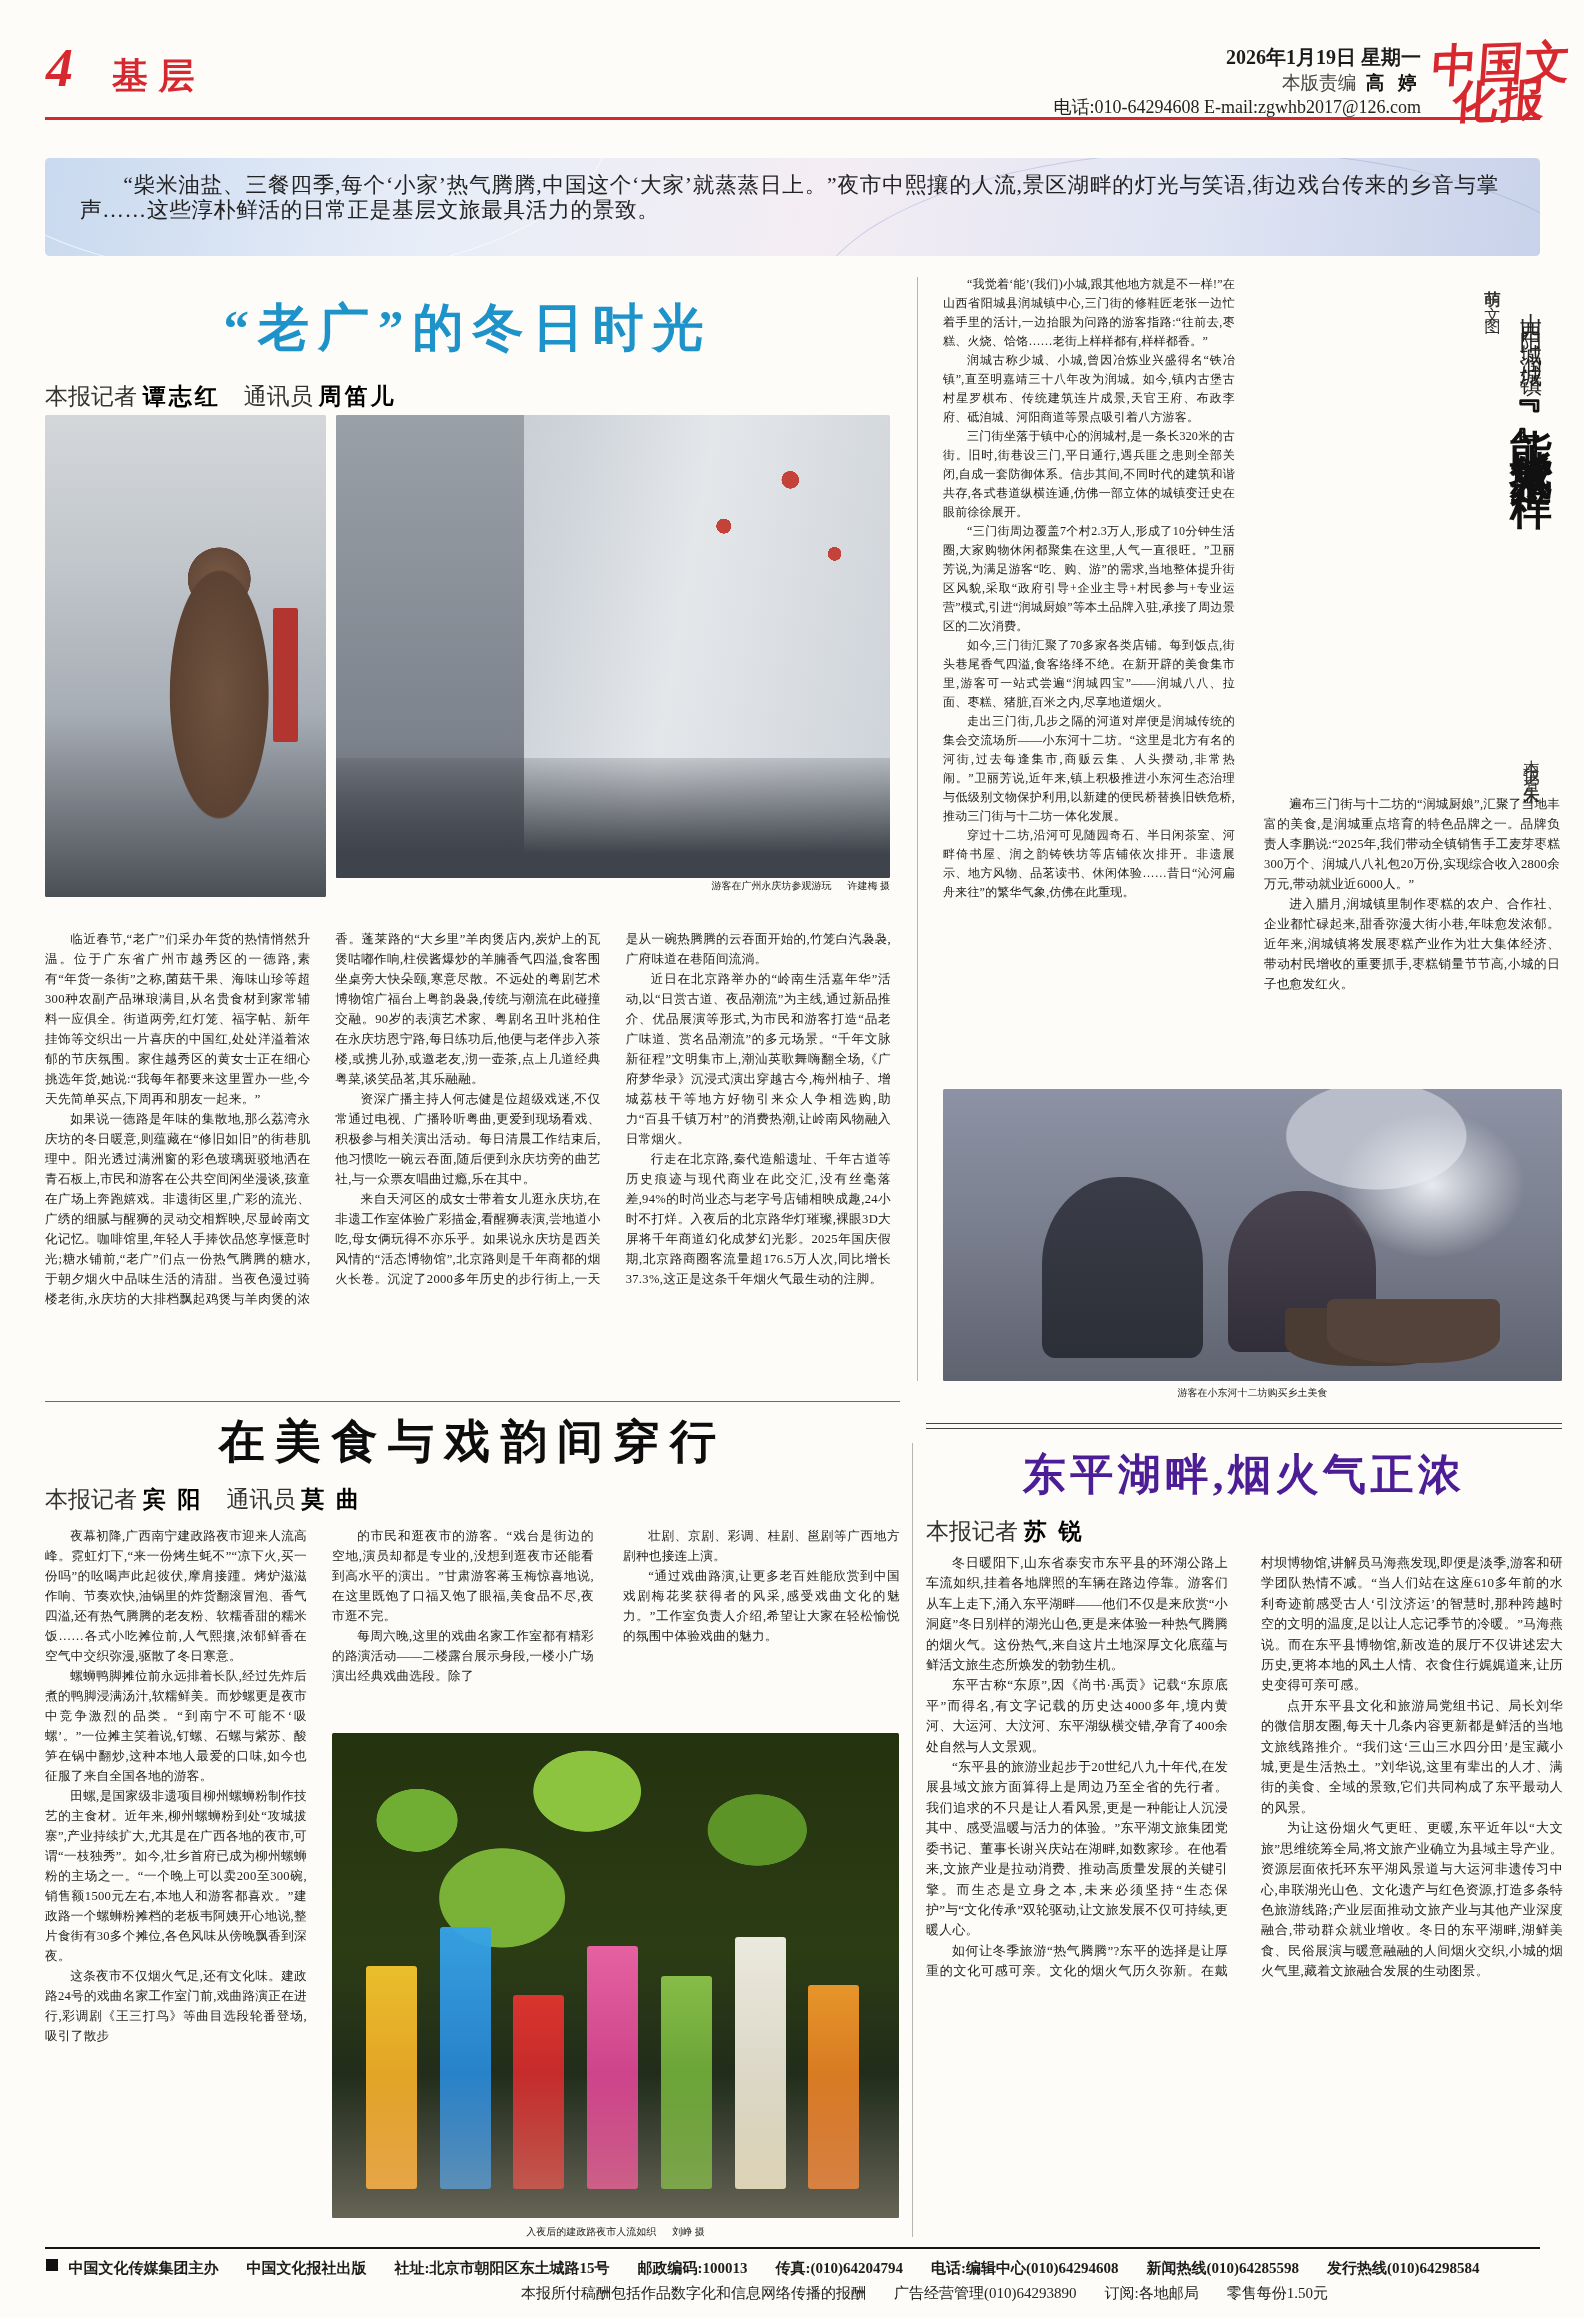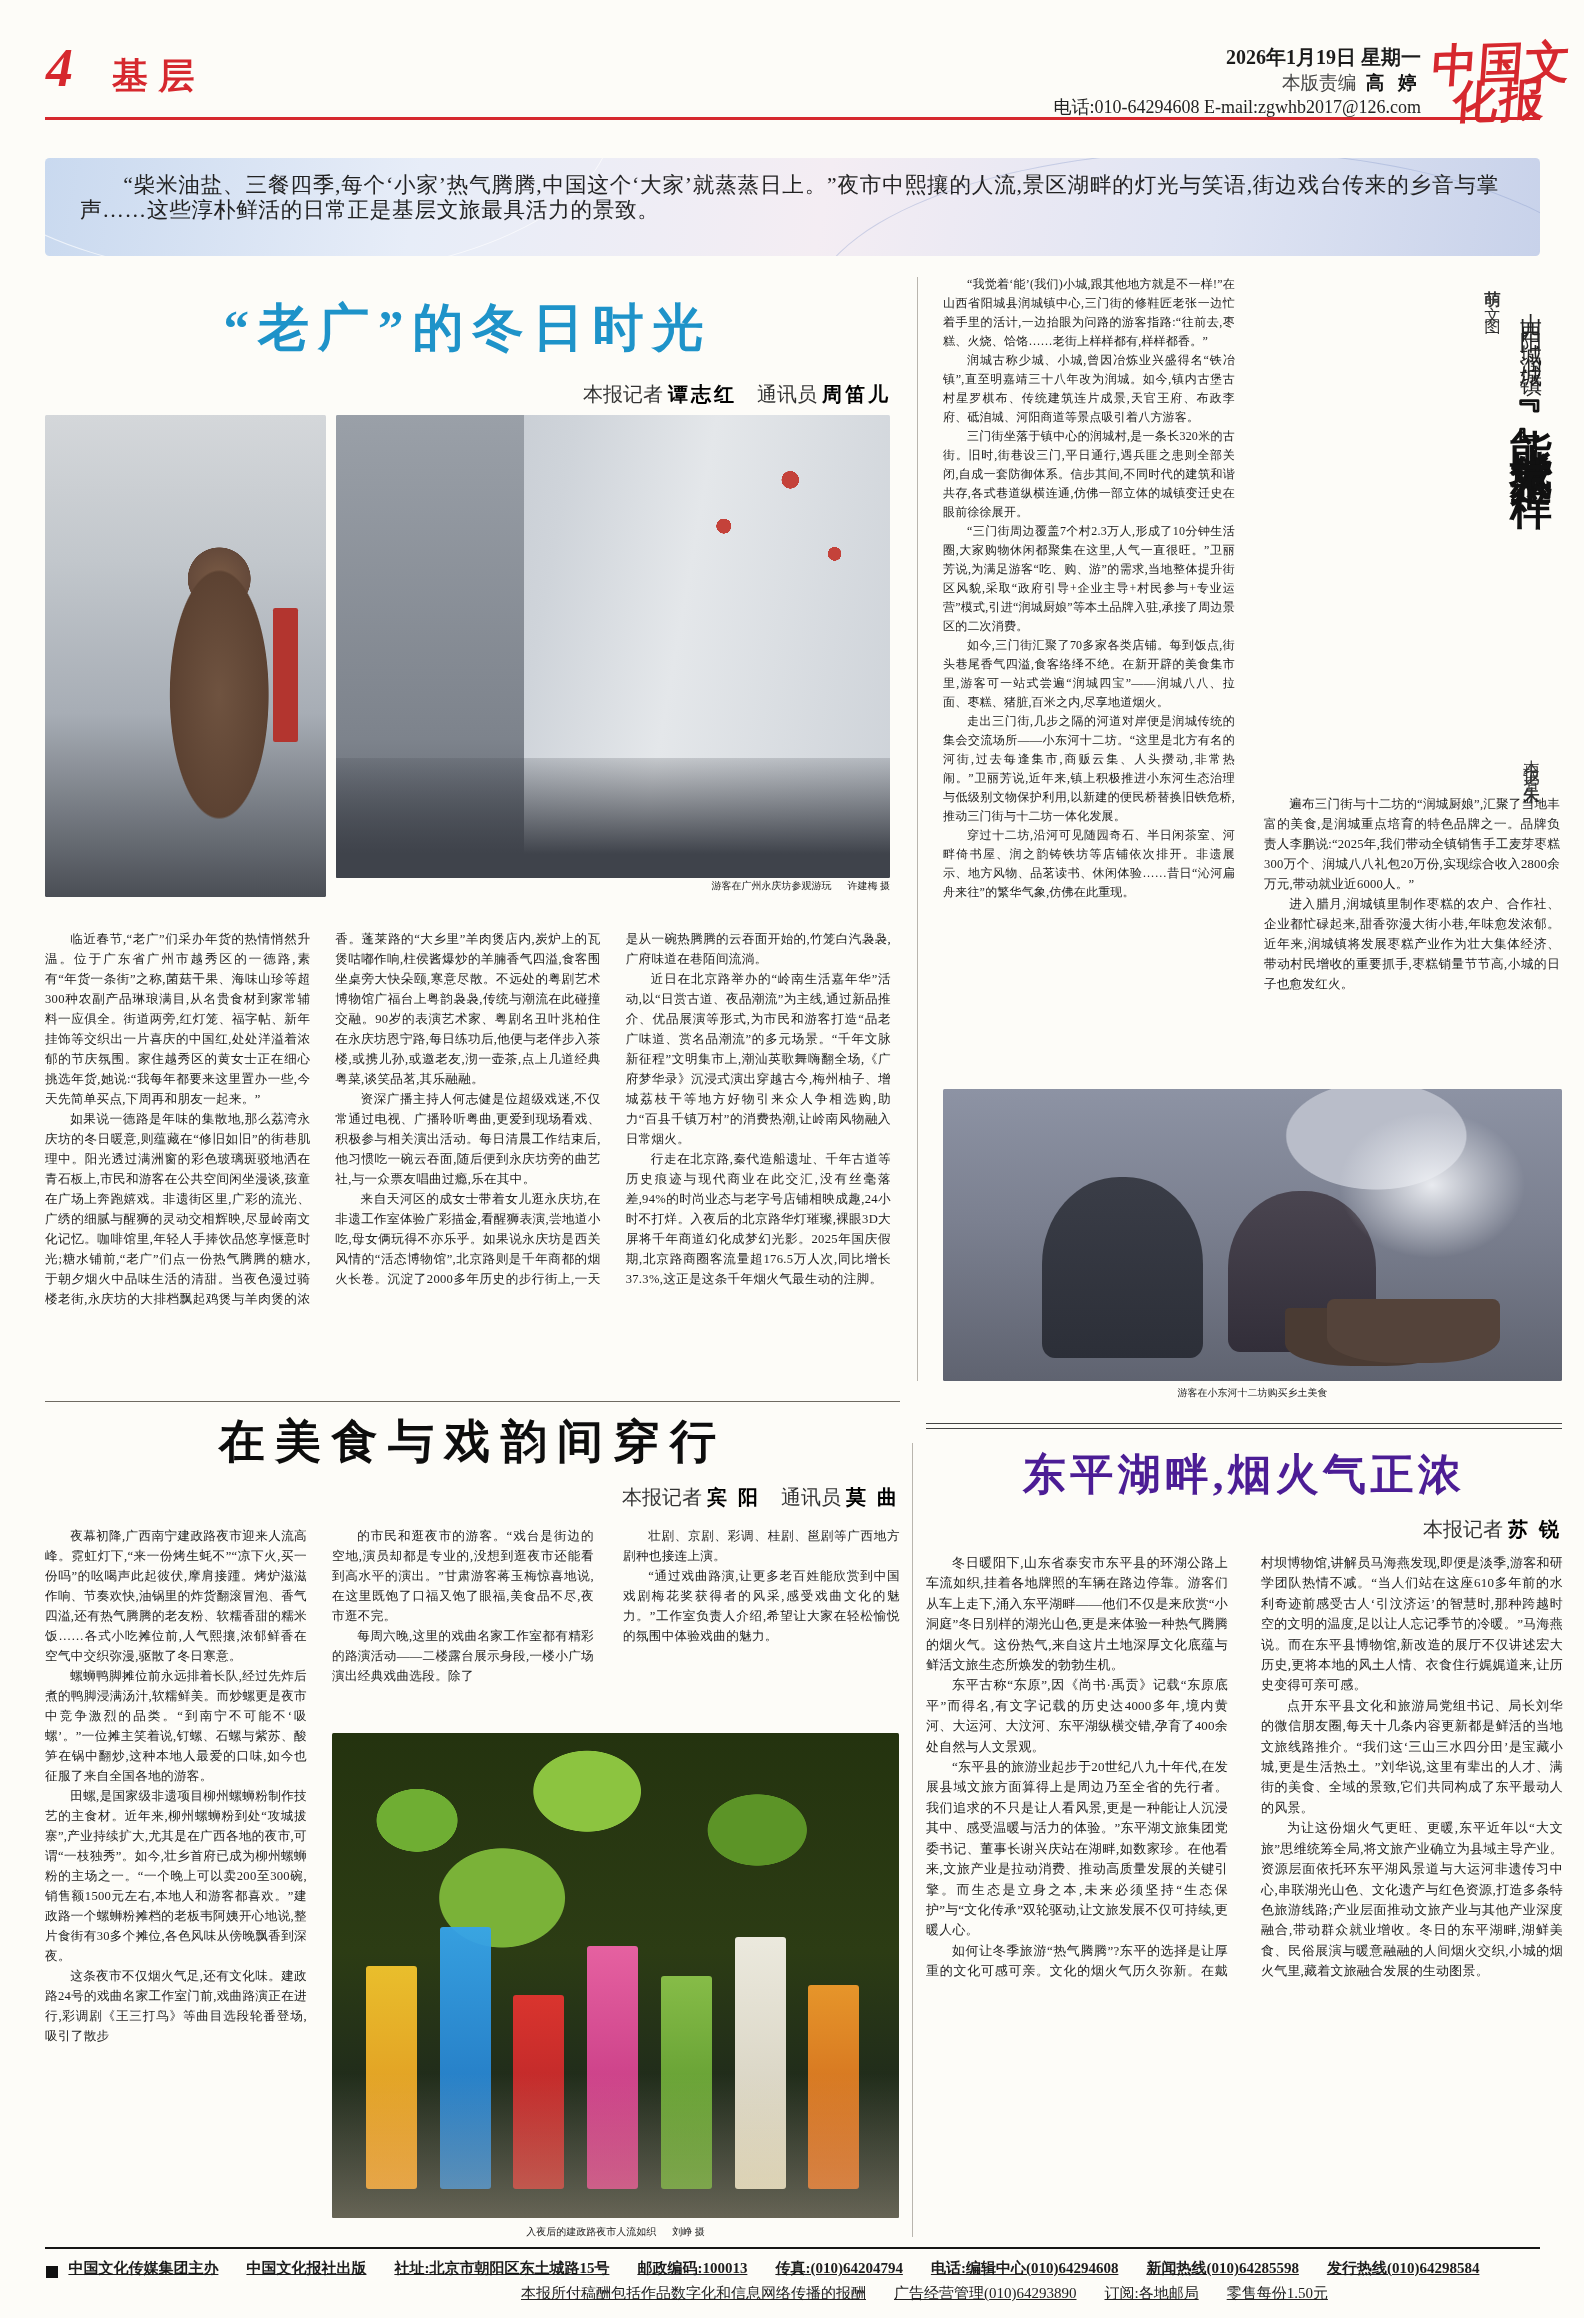--- a/index.html
+++ b/index.html
@@ -21,21 +21,21 @@
   .banner{left:45px;top:158px;width:1495px;height:98px;border-radius:4.5px;overflow:hidden;
           background:linear-gradient(100deg,#c9d9ef 0%,#e7edf8 25%,#f4edf3 52%,#dfe4f3 78%,#c8d2ea 100%);}
   .banner:before{content:"";position:absolute;left:-104px;top:-193px;width:669px;height:312px;border-radius:50%;
           border:1.5px solid rgba(255,255,255,.65);}
   .banner:after{content:"";position:absolute;right:-89px;bottom:-223px;width:818px;height:327px;border-radius:50%;
           border:1.5px solid rgba(130,150,200,.35);}
   .banner .q{position:absolute;left:35px;right:41px;top:15px;font-size:21.6px;line-height:25px;
           color:#222;text-align:justify;text-indent:2em;letter-spacing:0.7px;}
   
   .htitle{font-weight:bold;text-align:center;}
-  .byline{text-align:right;font-size:20px;color:#333;}
+  .byline{text-align:left;font-size:23px;color:#333;}
   .byline b{color:#000;letter-spacing:3px;}
   .cols{column-gap:25px;}
   .cols p,.coltext p{margin:0;text-indent:2em;text-align:justify;}
   .body17{font-size:12.6px;line-height:20px;letter-spacing:0.3px;}
   .caption{font-size:10px;color:#222;font-family:"Liberation Serif",serif;}
   .credit{margin-left:13.4px;}
   .vrule{width:0.7px;background:#b9b5ae;}
   
   .photo{overflow:hidden;border-radius:1.5px;}
   .ph-statue{background:
@@ -80,21 +80,21 @@
   .ph-night .glow{position:absolute;left:0;bottom:0;width:100%;height:30%;
       background:linear-gradient(180deg,rgba(255,240,200,0),rgba(255,236,180,.35));}
   
   .vt-block{writing-mode:vertical-rl;text-align:left;}
   .vt-kicker{font-size:22px;letter-spacing:10.4px;color:#222;margin-left:25px;padding-top:18px;}
   .vt-title{font-size:42px;font-weight:bold;letter-spacing:7.4px;color:#111;margin-left:22px;}
   .vt-byline{font-size:16.4px;color:#333;letter-spacing:4.5px;padding-top:283px;}
   .vt-byline b{letter-spacing:7.4px;}
   
   .footrule{left:45px;top:2247px;width:1495px;height:2.2px;background:#161616;}
-  .fline{display:flex;align-items:flex-end;font-size:15px;white-space:nowrap;text-decoration:underline;}
+  .fline{display:flex;align-items:flex-start;font-size:15px;white-space:nowrap;}
   .fline .seg{margin-right:28px;}
   .f1{left:46px;top:2259px;width:1495px;font-weight:bold;}
   .f2{left:521px;top:2284px;width:1041px;color:#222;}
   .sq{display:inline-block;width:12px;height:12px;background:#111;margin-right:10.4px;}
 </style>
 </head>
 <body>
 
 <div class="page">
 

